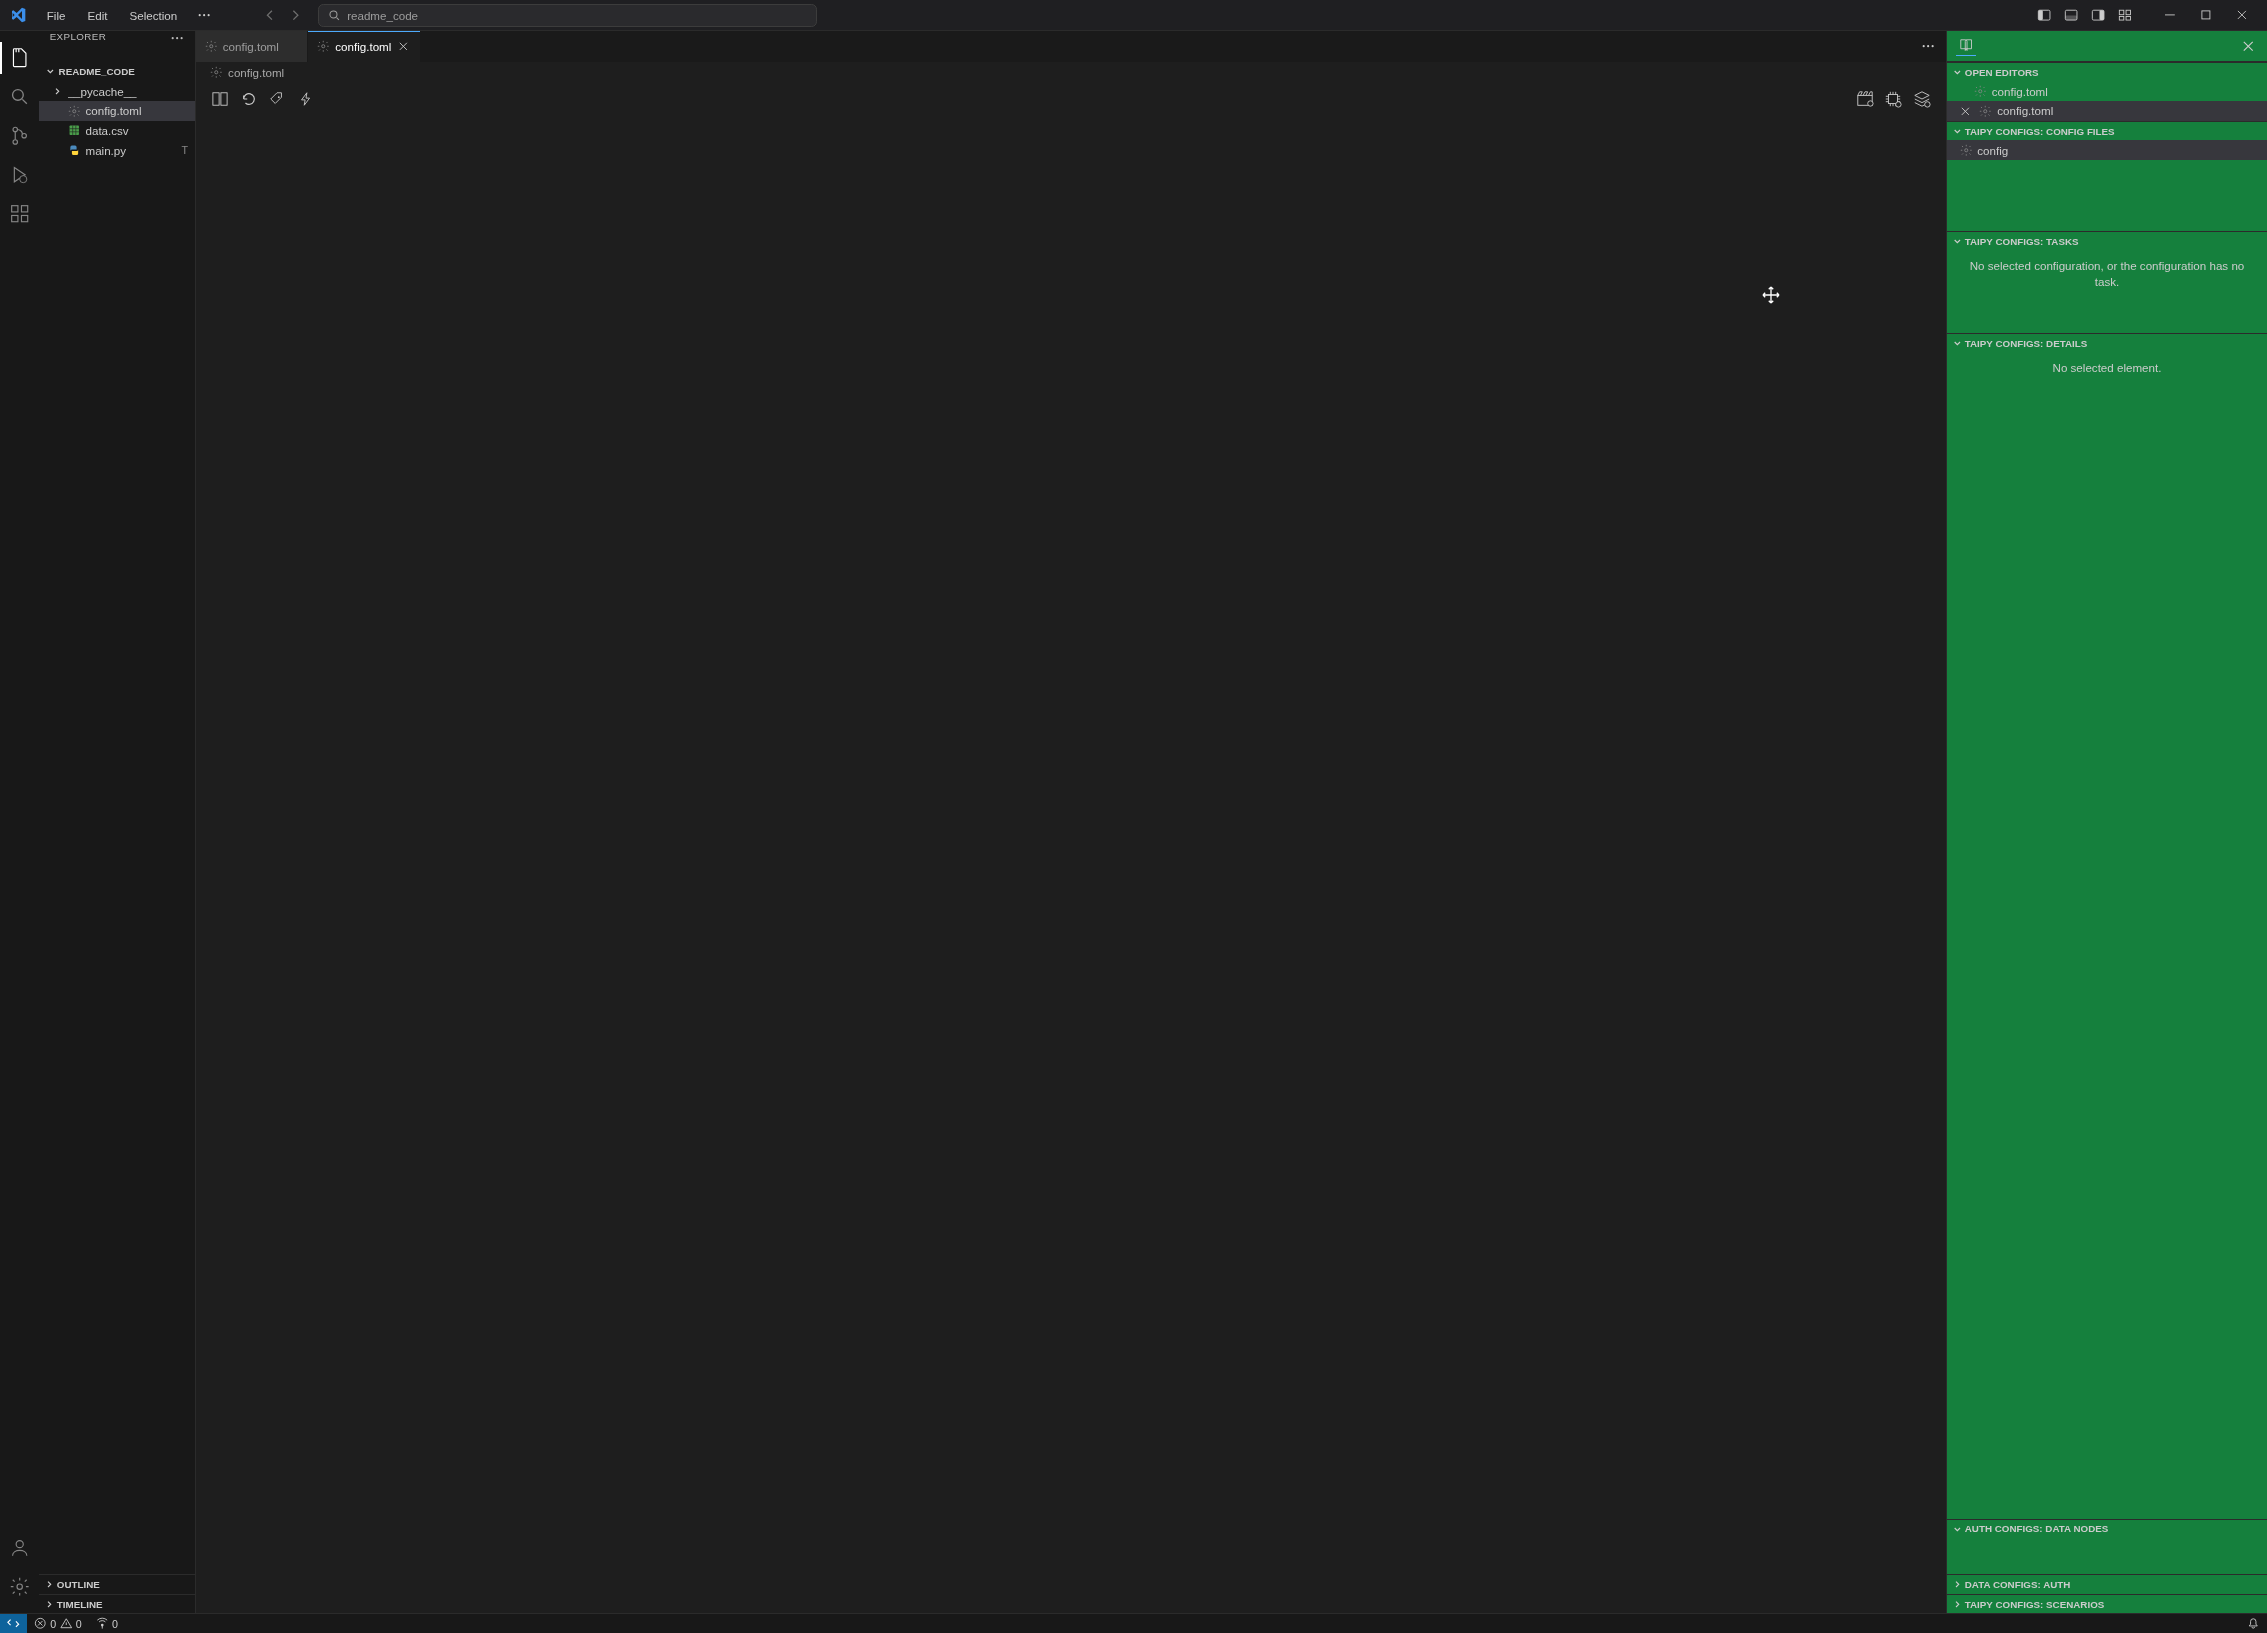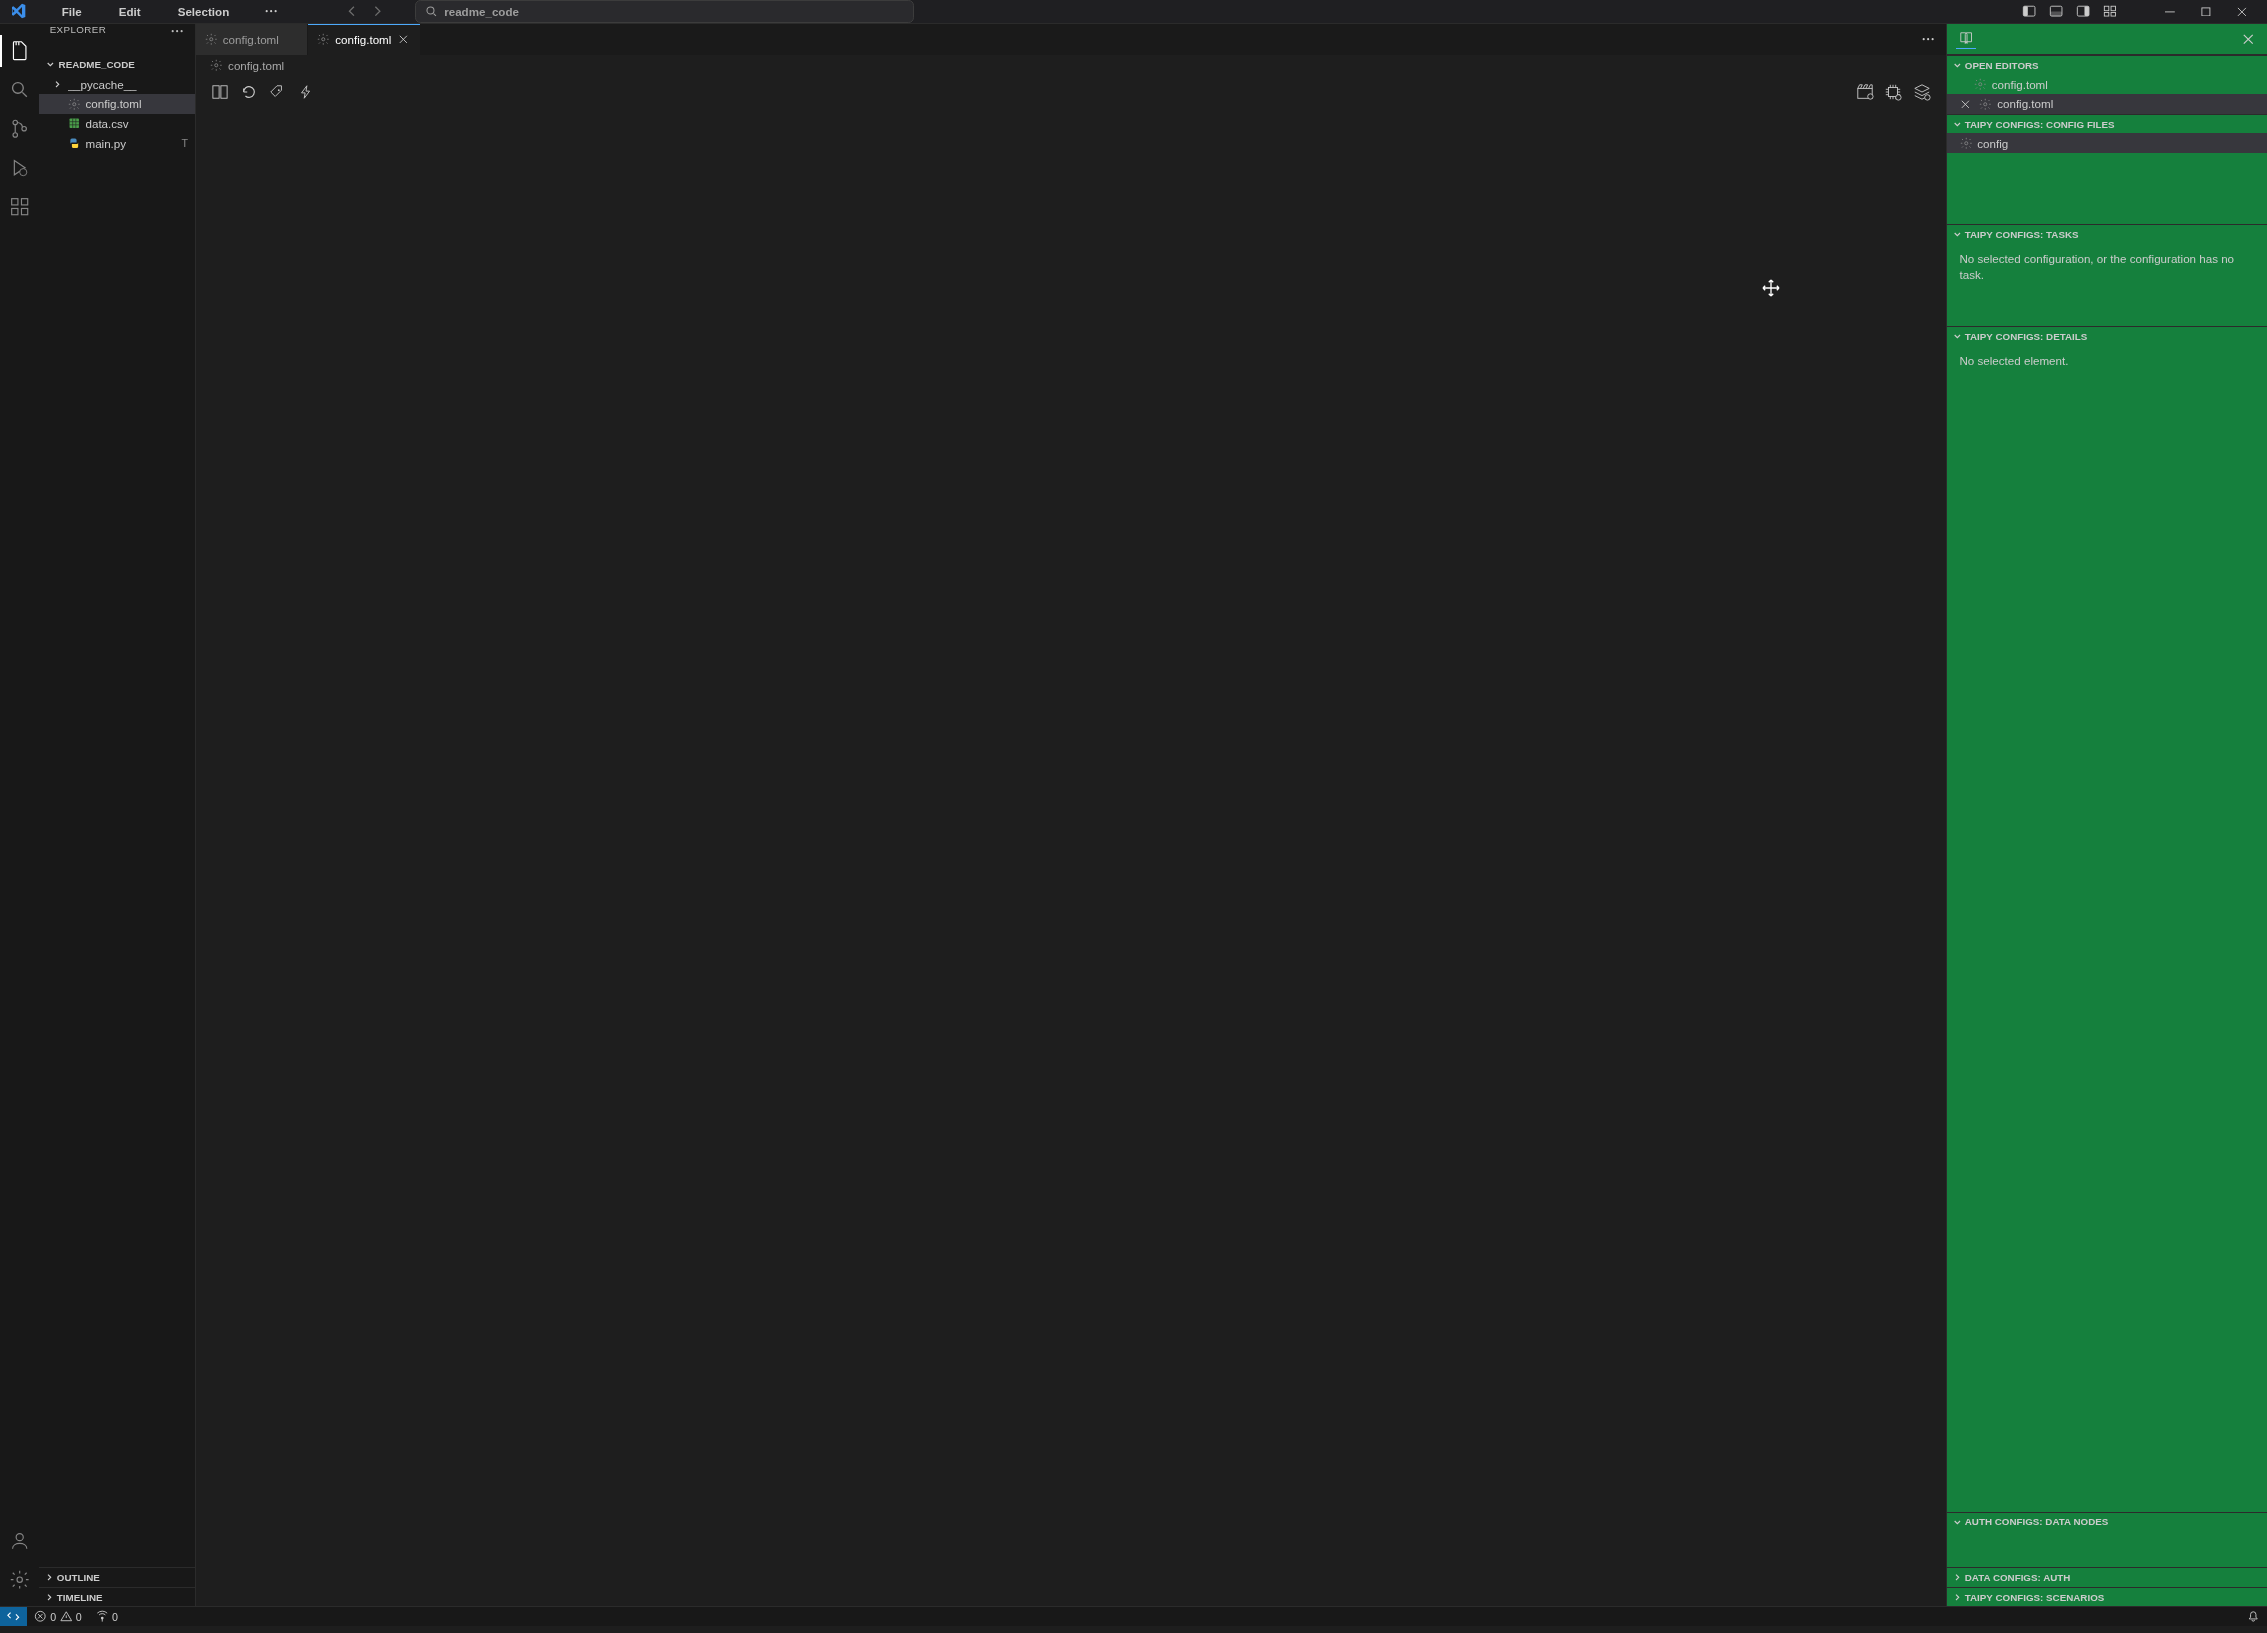--- a/index.html
+++ b/index.html
@@ -1,18 +1,18 @@
 <!DOCTYPE html>
 <html><head>
 <meta charset="utf-8">
 <style>
 * { margin: 0; padding: 0; box-sizing: border-box; font-family: -apple-system, BlinkMacSystemFont, "Segoe UI", sans-serif; }
 html, body { width: 100%; height: 100%; background: #1e1e1e; color: #cccccc; overflow: hidden; font-size: 11.6px; }
 
-.titlebar { height: 24px; background: #1f1f22; display: flex; align-items: center; padding: 0 7.1px; gap: 19px; border-bottom: 0.9px solid #2b2b2b; font-weight: bold; }
+.titlebar { height: 31px; background: #1f1f22; display: flex; align-items: center; padding: 0 7.1px; gap: 4px; border-bottom: 0.9px solid #2b2b2b; }
 .titlebar .logo { width: 21.4px; height: 21.4px; display: flex; align-items: center; justify-content: center; color: #3b8eea; margin-right: 5.3px; }
 .titlebar .menu-item { padding: 3.6px 9px; color: #cccccc; cursor: pointer; border-radius: 3.6px; }
 .titlebar .menu-more { padding: 3.6px 7.1px; color: #cccccc; cursor: pointer; }
 .titlebar .nav-arrows { display: flex; gap: 1.8px; margin-left: 36px; }
 .titlebar .nav-btn { width: 23px; height: 23px; display: flex; align-items: center; justify-content: center; color: #6e6e6e; cursor: pointer; border-radius: 3.6px; }
 .titlebar .search { flex: 1; max-width: 499px; margin: 0 18px 0 7.1px; height: 23px; background: #2a2a2d; border: 0.9px solid #3c3c3c; border-radius: 5.3px; display: flex; align-items: center; padding: 0 9px; color: #9d9d9d; gap: 7.1px; }
 .titlebar .right-icons { display: flex; gap: 1.8px; margin-left: auto; }
 .titlebar .layout-btn { width: 25px; height: 25px; display: flex; align-items: center; justify-content: center; color: #cccccc; cursor: pointer; border-radius: 3.6px; }
 .titlebar .win-controls { display: flex; margin-left: 10.7px; }
 .titlebar .win-btn { width: 36px; height: 25px; display: flex; align-items: center; justify-content: center; color: #cccccc; cursor: pointer; }
@@ -60,21 +60,21 @@
 .rightpanel { width: 321px; background: #15803d; border-left: 0.9px solid #2b2b2b; display: flex; flex-direction: column; }
 .rp-header { height: 31px; display: flex; align-items: center; padding: 0 9px; gap: 5.3px; border-bottom: 0.9px solid #2b2b2b; }
 .rp-header .rp-icon { width: 19.6px; height: 19.6px; display: inline-flex; align-items: center; justify-content: center; color: #cccccc; }
 .rp-header .rp-icon.active { border-bottom: 0.9px solid #4daafc; }
 .rp-header .rp-right { margin-left: auto; display: flex; gap: 7.1px; }
 .rp-section-hdr { height: 19.6px; display: flex; align-items: center; padding: 0 5.3px; gap: 1.8px; font-size: 9.8px; font-weight: 600; color: #cccccc; cursor: pointer; border-top: 0.9px solid #2b2b2b; }
 .rp-section-hdr:first-of-type { border-top: none; }
 .rp-item { height: 19.6px; display: flex; align-items: center; padding-left: 27px; gap: 5.3px; color: #cccccc; cursor: pointer; }
 .rp-item.selected { background: #37373d; }
 .rp-item .close-x { width: 14.3px; height: 14.3px; display: inline-flex; align-items: center; justify-content: center; color: #cccccc; margin-left: -16px; margin-right: 1.8px; }
-.rp-msg { padding: 7.1px 12.5px; color: #cccccc; font-size: 11.6px; line-height: 1.4; }
+.rp-msg { padding: 7.1px 12.5px; color: #cccccc; font-size: 11.6px; line-height: 1.4; text-align: center; }
 .rp-flex { flex-grow: 1; }
 .rp-spacer { height: 71px; }
 .rp-spacer-sm { height: 36px; }
 
 .statusbar { height: 19.6px; background: #181818; border-top: 0.9px solid #2b2b2b; display: flex; align-items: center; font-size: 10.7px; color: #cccccc; }
 .statusbar .sb-remote { width: 27px; height: 19.6px; background: #0e639c; display: inline-flex; align-items: center; justify-content: center; color: #fff; cursor: pointer; }
 .statusbar .sb-item { padding: 0 7.1px; display: inline-flex; align-items: center; gap: 3.6px; cursor: pointer; }
 .statusbar .sb-right { margin-left: auto; display: flex; }
 
 svg { display: block; }

